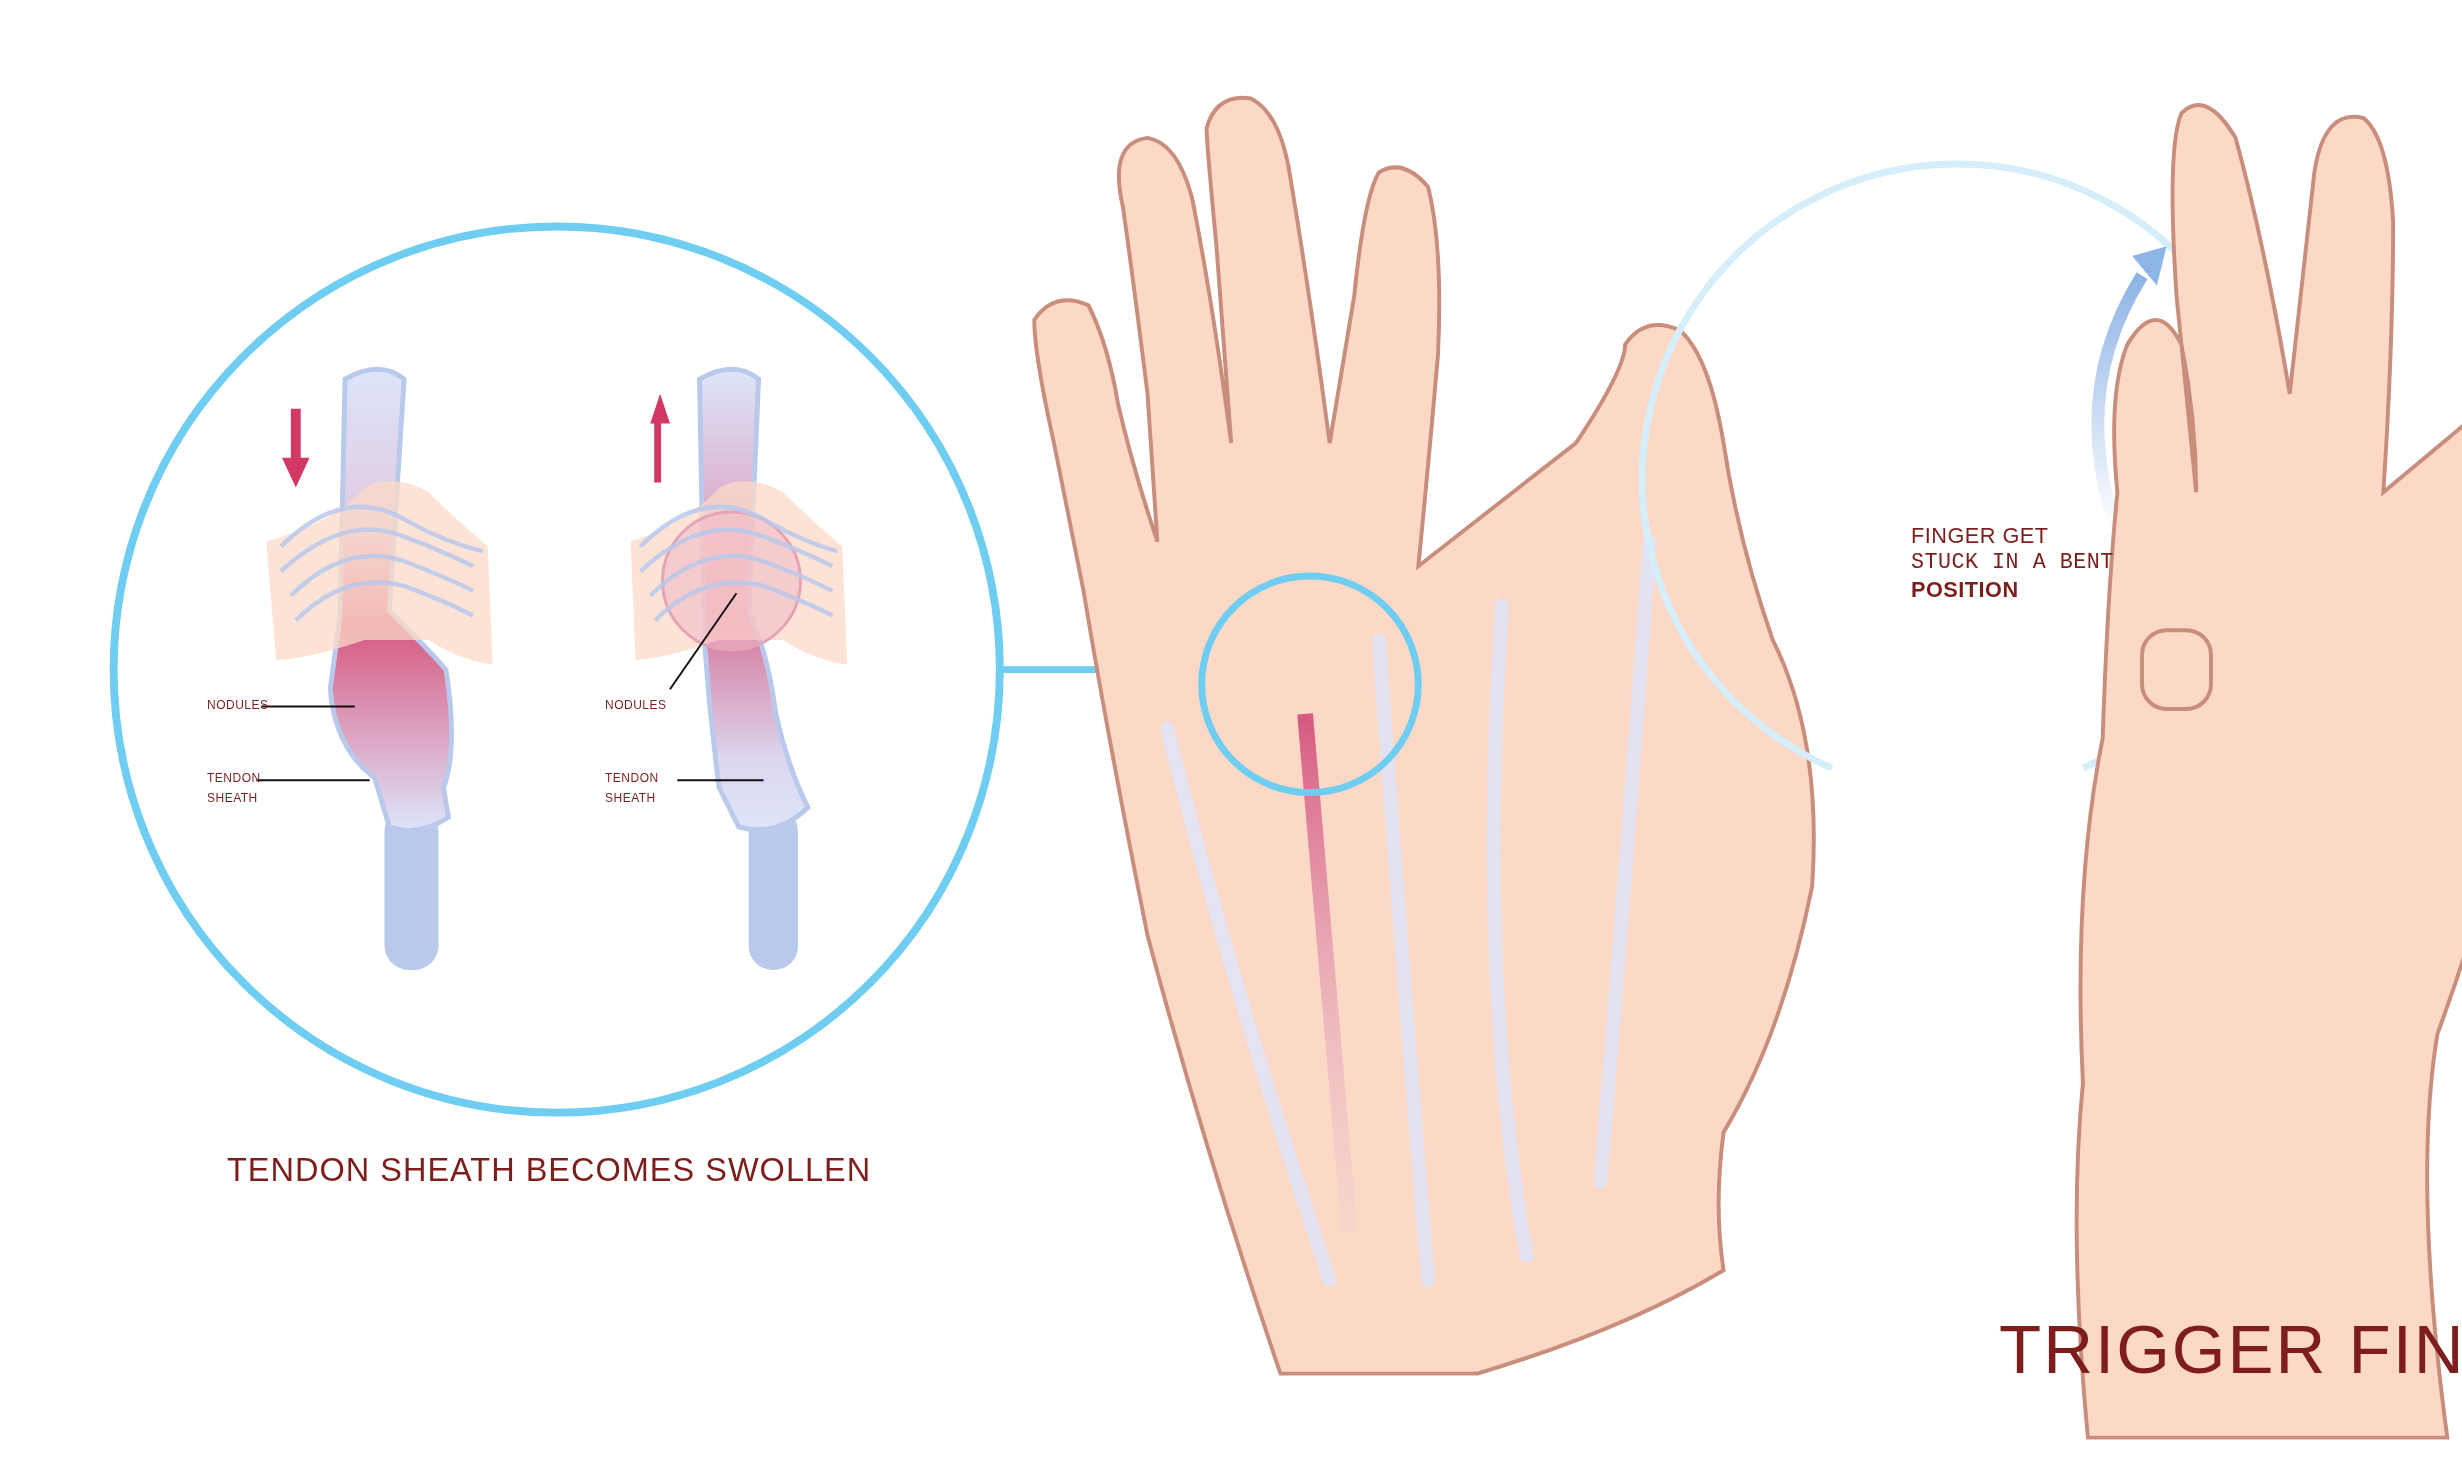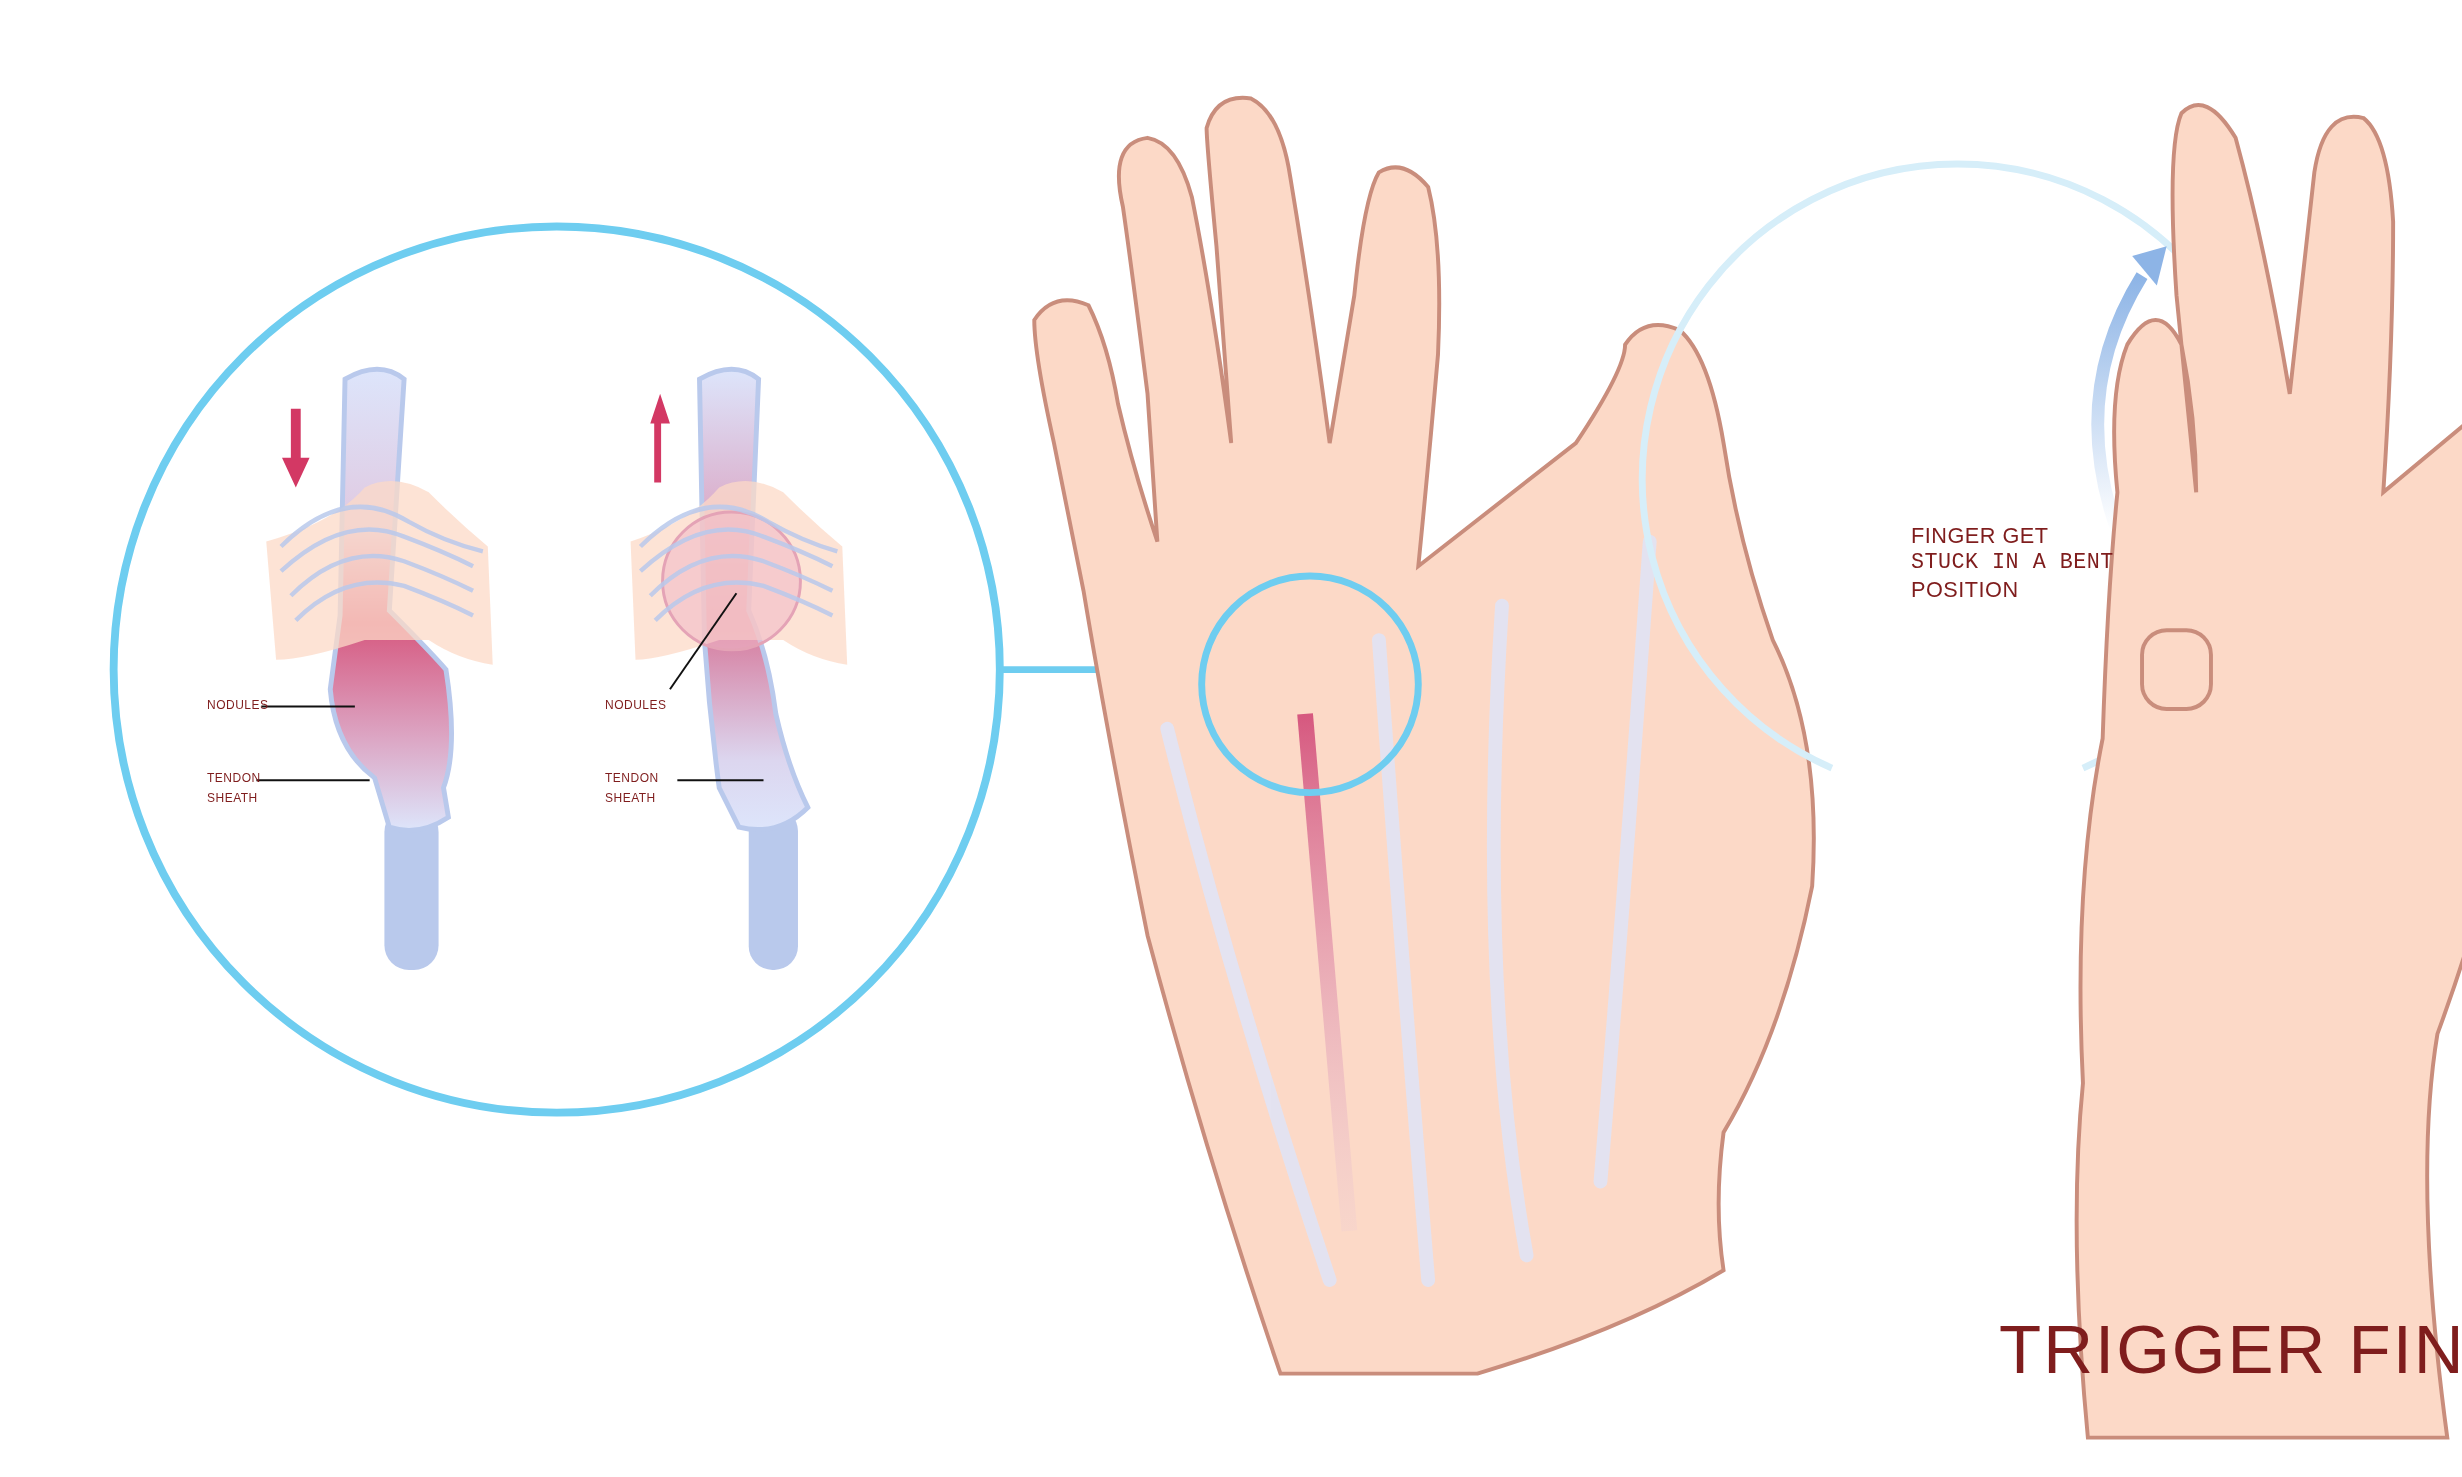--- a/index.html
+++ b/index.html
@@ -107,22 +107,23 @@
 <div class="label small" style="left:207px;top:699px;">NODULES</div>
 <div class="label small" style="left:207px;top:772px;">TENDON</div>
 <div class="label small" style="left:207px;top:792px;">SHEATH</div>
 
 
 <div class="label small" style="left:605px;top:699px;">NODULES</div>
 <div class="label small" style="left:605px;top:772px;">TENDON</div>
 <div class="label small" style="left:605px;top:792px;">SHEATH</div>
 
 
+<div class="label caption" style="left:227px;top:1152px;">TENDON SHEATH BECOMES SWOLLEN</div>
 
 
 <div class="label mid" style="left:1911px;top:522px;">FINGER GET</div>
 <div class="label mid" style="left:1911px;top:549px;font-family:Liberation Mono, monospace;">STUCK IN A BENT</div>
-<div class="label mid" style="left:1911px;top:576px;">POSITION</div>
+<div class="label mid" style="left:1911px;top:576px;font-weight:bold;">POSITION</div>
 
 
 <div class="label title" style="left:1999px;top:1310px;">TRIGGER FINGER</div>
 </div>
 
 
 </body></html>

